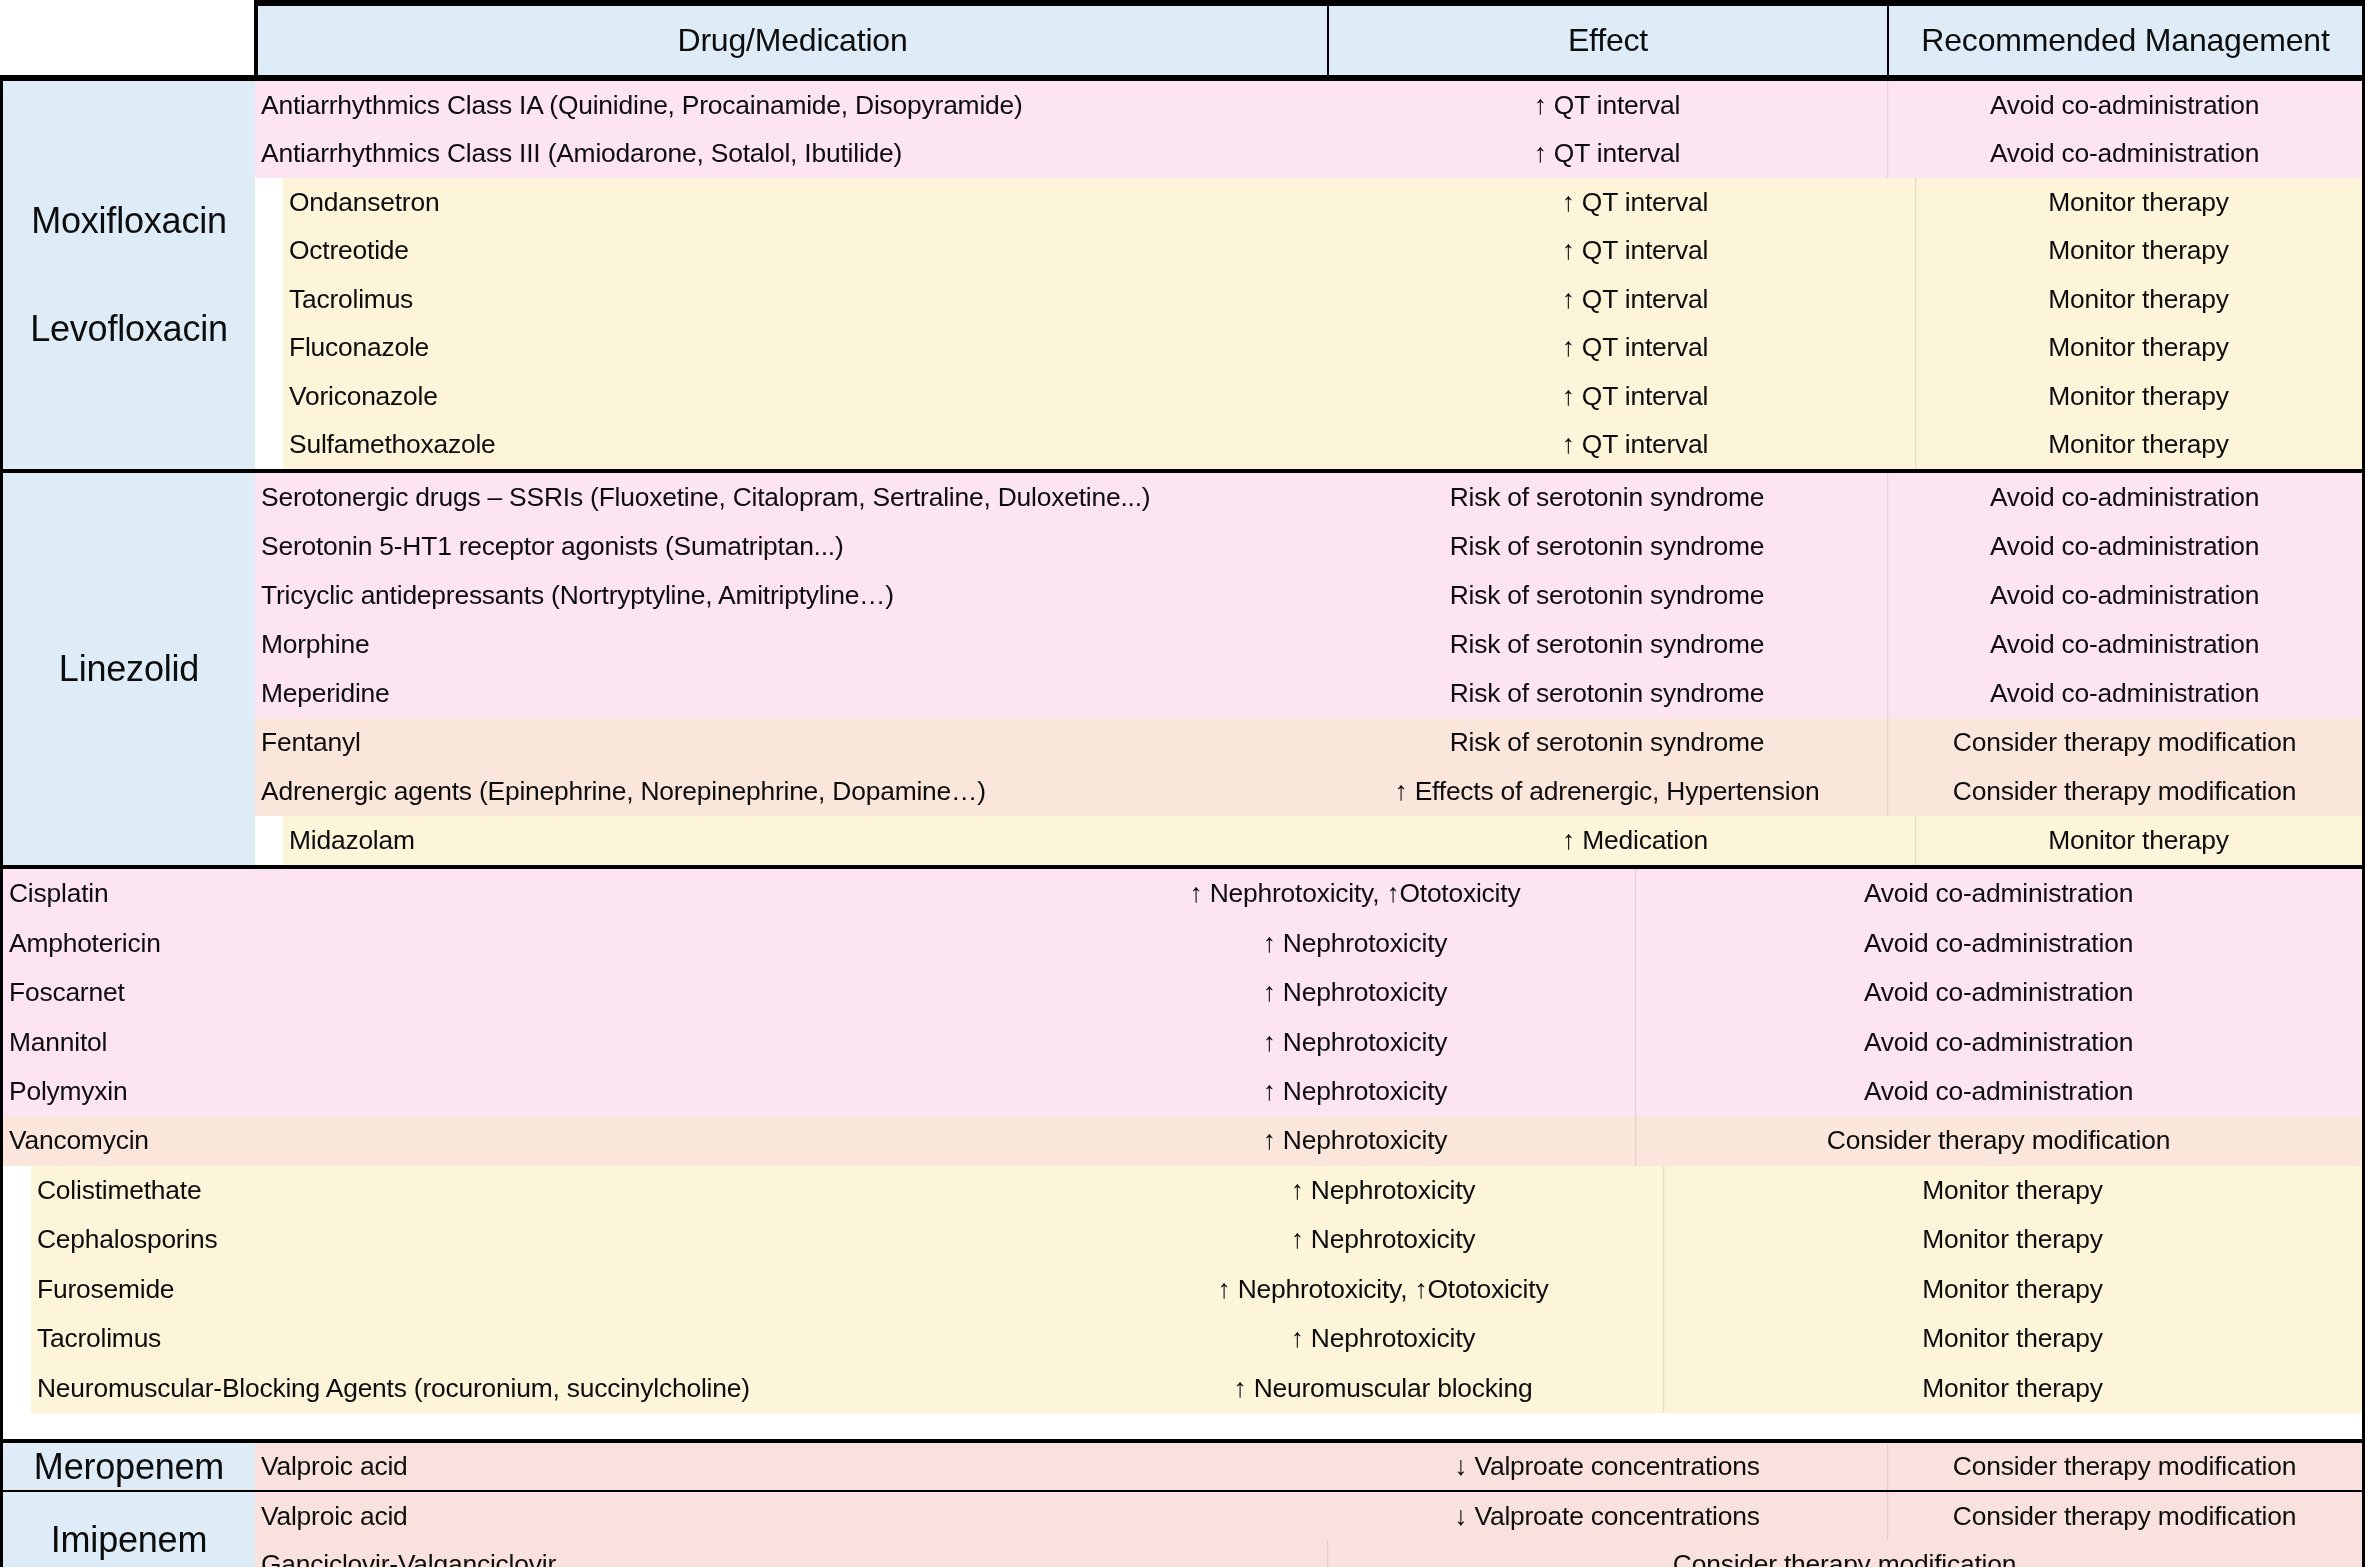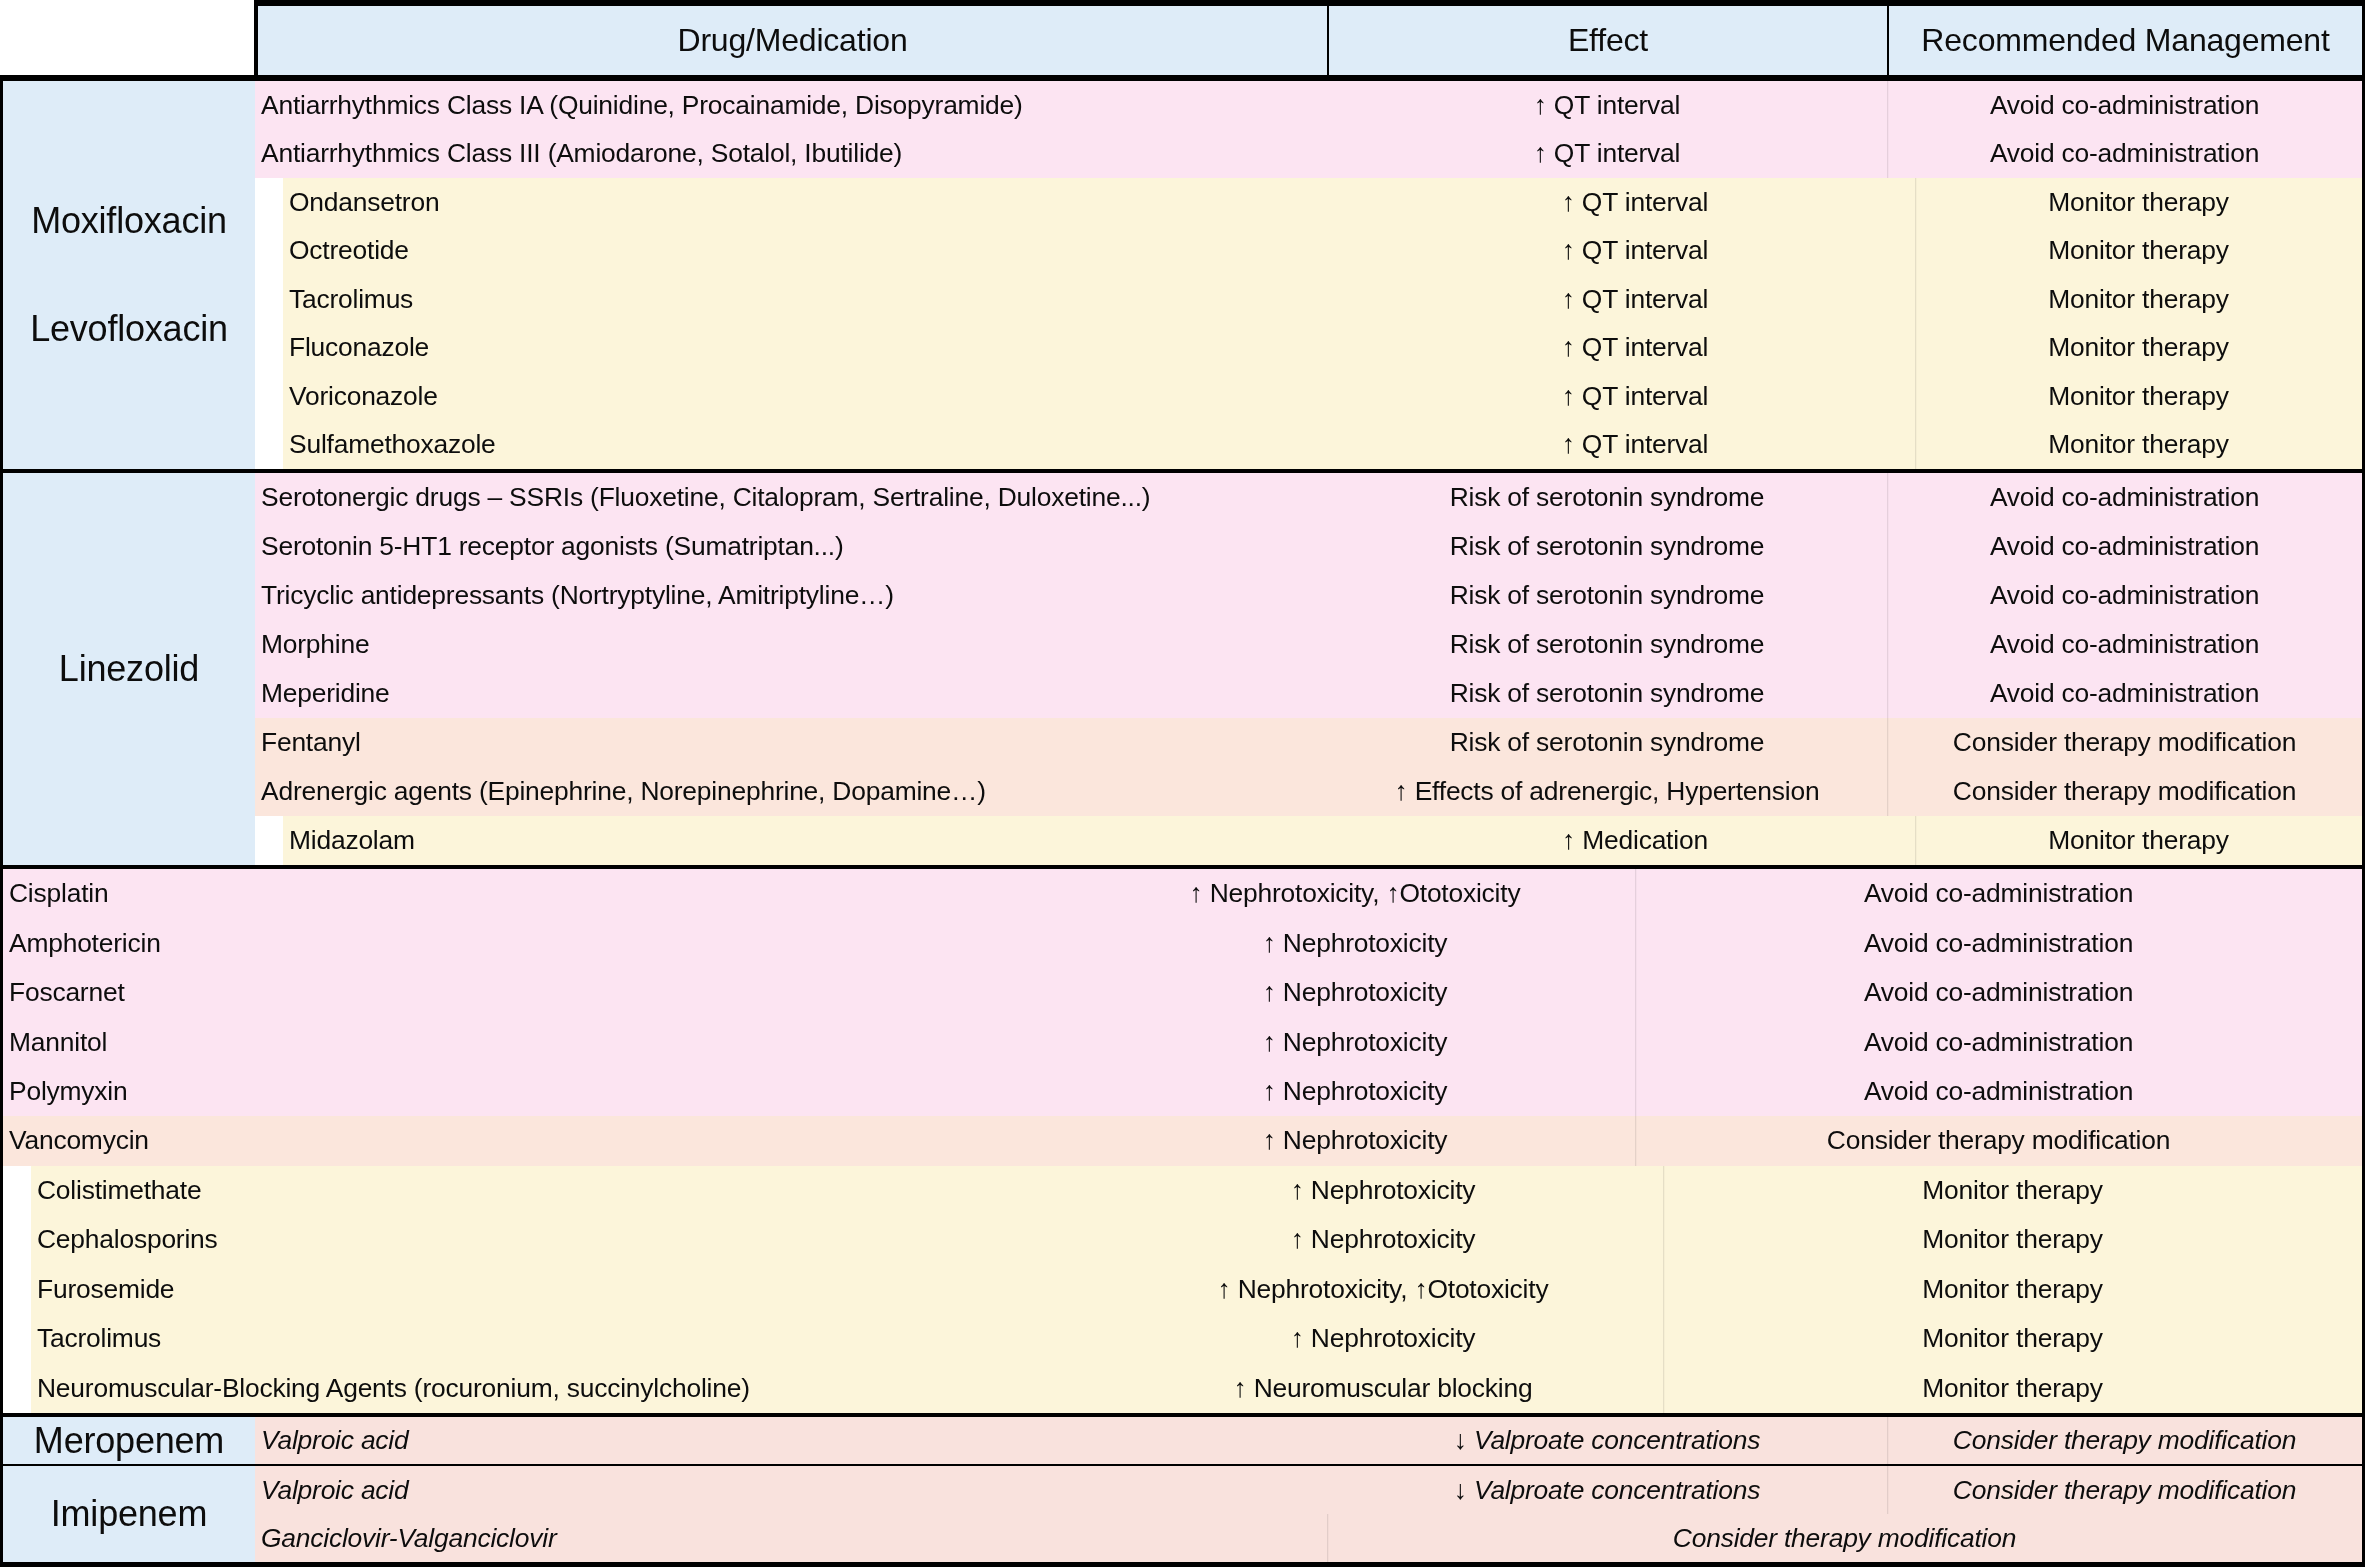--- a/index.html
+++ b/index.html
@@ -26,39 +26,39 @@
   
   .tbody{
     flex:1;display:flex;flex-direction:column;box-sizing:border-box;
     border-left:3.3px solid var(--border);border-right:4px solid var(--border);
     border-bottom:5.3px solid var(--border);
   }
   .section{display:flex;box-sizing:border-box;}
   .sec-0{height:388px;}
   .sec-1{height:396px;border-top:4.6px solid var(--border);}
   .sec-2{height:548px;border-top:4.6px solid var(--border);}
-  .sec-3{height:51px;border-top:4.6px solid var(--border);}
+  .sec-3{height:51px;border-top:4.6px solid var(--border);margin-top:26px;}
   .sec-4{height:98px;border-top:2.6px solid var(--border);}
 
   .label-cell{
     flex:0 0 252px;background:var(--label-bg);
     display:flex;flex-direction:column;align-items:center;justify-content:center;row-gap:66px;
     font-size:36px;letter-spacing:-0.2px;text-align:center;
   }
   .rows{flex:1;display:flex;flex-direction:column;}
   .row{flex:1;display:flex;align-items:stretch;}
   .cell{display:flex;align-items:center;box-sizing:border-box;font-size:26.4px;letter-spacing:-0.2px;white-space:nowrap;}
   .cell-drug{width:1072px;padding-left:6px;}
   .cell-effect{width:560px;justify-content:center;text-align:center;}
   .cell-mgmt{flex:1;justify-content:center;text-align:center;box-shadow:inset 1.3px 0 0 rgba(0,0,0,0.09);}
 
   .tone-pink{background:var(--pink);}
   .tone-yellow{background:var(--yellow);margin-left:28px;}
   .tone-peach{background:var(--peach);}
-  .tone-salmon{background:var(--salmon);font-style:italic;}
+  .tone-salmon{background:var(--salmon);}
 </style>
 </head>
 <body style="--header-bg: #deecf8; --label-bg: #deecf8; --pink: #fce4f2; --yellow: #fcf5da; --peach: #fbe6dc; --salmon: #f9e2dd; --border: #000000;">
 
 <div class="tbl">
   <div class="header-row">
     <div class="corner"></div>
     <div class="h-cell h-drug">Drug/Medication</div>
     <div class="h-cell h-effect">Effect</div>
     <div class="h-cell h-mgmt">Recommended Management</div>

